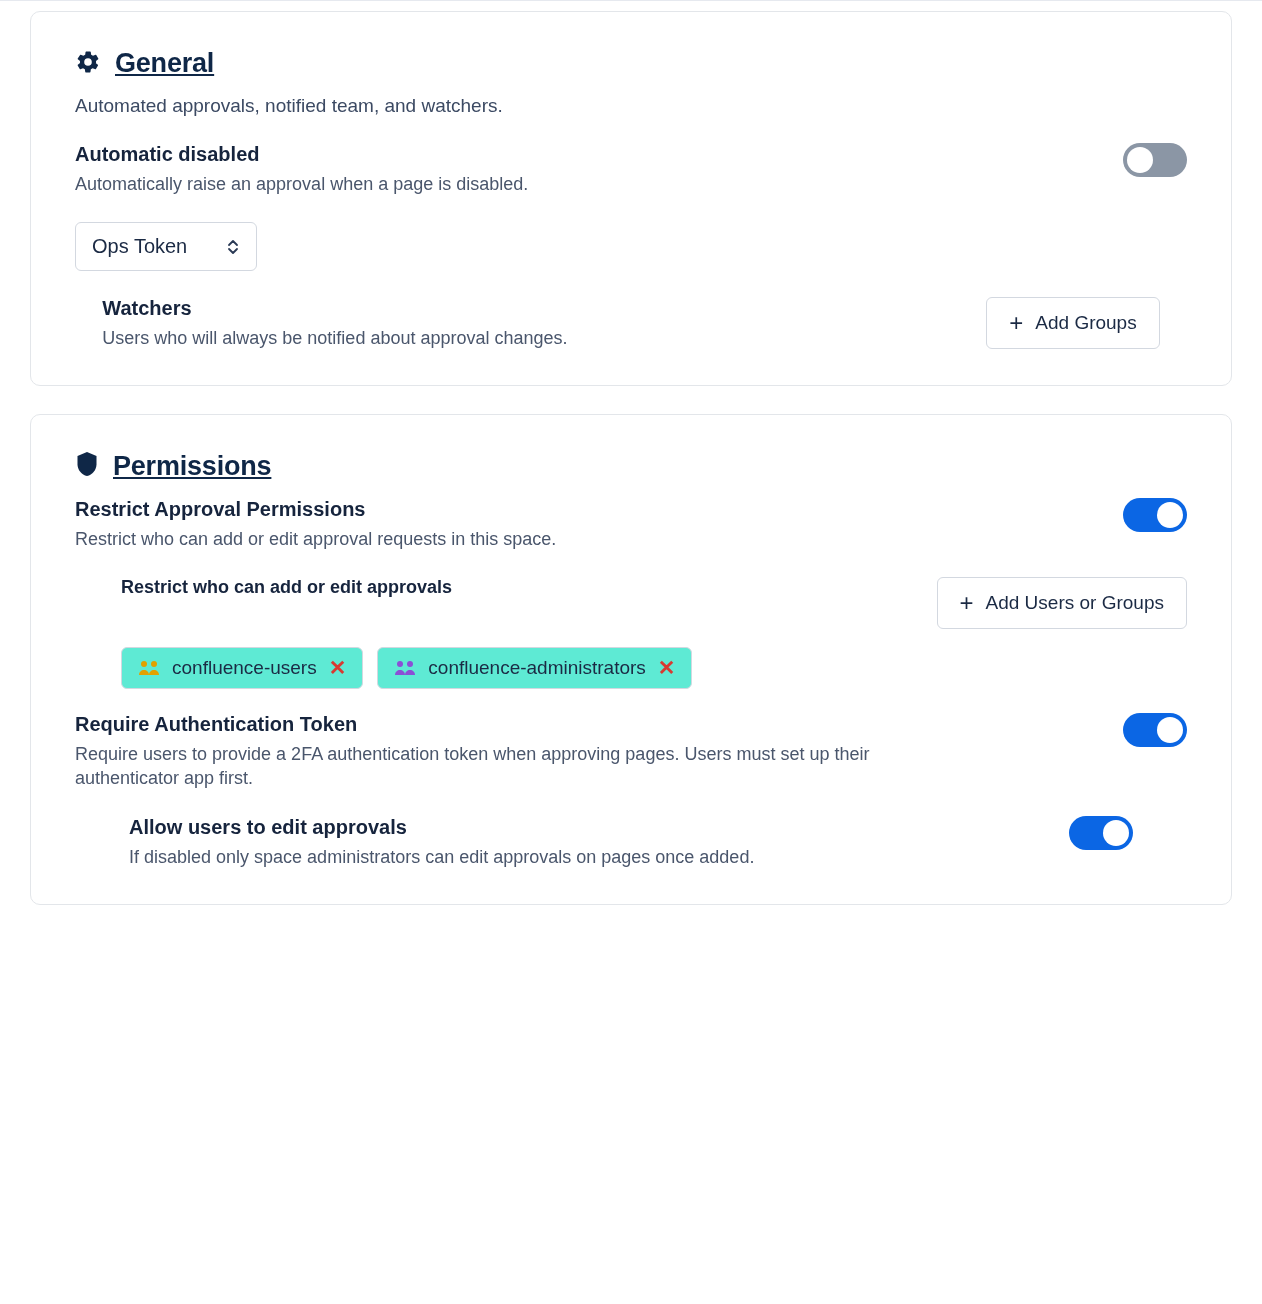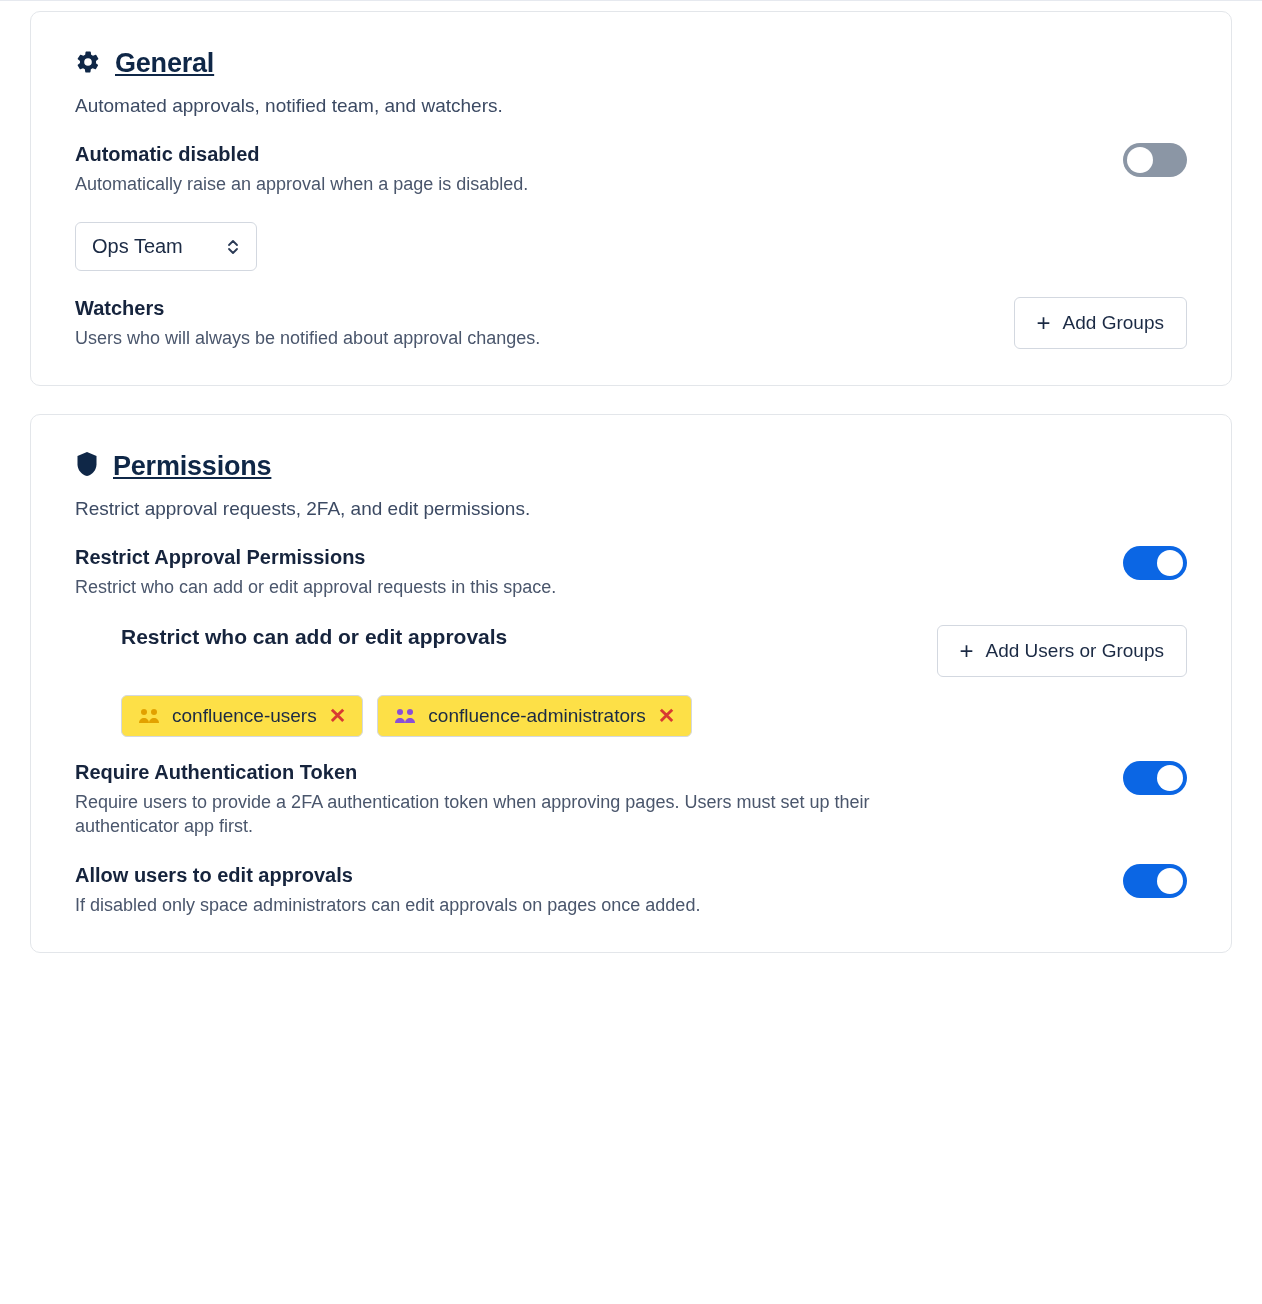--- a/index.html
+++ b/index.html
@@ -51,21 +51,21 @@
     color: #3c4a63;
     margin-bottom: 26px;
   }
   .row {
     display: flex;
     align-items: flex-start;
     justify-content: space-between;
     gap: 24px;
     margin-bottom: 26px;
   }
-  .row:last-child { margin-bottom: 0; }
+  .row:last-child { margin-bottom: 0; justify-content: center; }
   .row-text { flex: 1 1 auto; max-width: 860px; }
   .row-title {
     font-size: 20px;
     font-weight: bold;
     color: #16243d;
     margin-bottom: 6px;
   }
   .row-desc {
     font-size: 18px;
     color: #4a566c;
@@ -154,42 +154,42 @@
     margin-top: 18px;
     margin-bottom: 24px;
   }
   .nested-head {
     display: flex;
     align-items: flex-start;
     justify-content: space-between;
     gap: 24px;
   }
   .nested-title {
-    font-size: 21px;
+    font-size: 18px;
     font-weight: bold;
     color: #16243d;
     margin-bottom: 6px;
   }
   .nested-desc {
     font-size: 18px;
     color: #4a566c;
   }
   .chips {
     display: flex;
     gap: 14px;
     margin-top: 18px;
     flex-wrap: wrap;
   }
   .chip {
     display: inline-flex;
     align-items: center;
     gap: 12px;
     border: 1px solid #d3d8e0;
     border-radius: 6px;
-    background: #fde047;
+    background: #5eead4;
     padding: 9px 16px;
     font-size: 19px;
     color: #1b2a44;
   }
   .chip .x {
     color: #d83a32;
     font-size: 21px;
     font-weight: bold;
     cursor: pointer;
     line-height: 1;
@@ -222,21 +222,21 @@
       <div class="row-control">
         <button class="toggle">
           <span class="knob"></span>
         </button>
       </div>
     </div>
 
     <div class="row">
       <div class="row-control">
         <div class="select-box">
-          <span>Ops Team</span>
+          <span>Ops Token</span>
           <span class="chev">
             <svg width="14" height="20" viewBox="0 0 14 20" fill="none" stroke="#2a3a55" stroke-width="1.8" stroke-linecap="round" stroke-linejoin="round">
               <polyline points="3,8 7,4 11,8"></polyline>
               <polyline points="3,12 7,16 11,12"></polyline>
             </svg>
           </span>
         </div>
       </div>
     </div>
 
@@ -256,21 +256,20 @@
 
   <section class="card">
     <div class="card-header">
       <span class="icon-svg">
         <svg width="24" height="26" viewBox="0 0 24 26" fill="#0f2747">
           <path d="M12 1 2.5 5v8.2C2.5 19 6.6 23.6 12 25c5.4-1.4 9.5-6 9.5-11.8V5L12 1Z"></path>
         </svg>
       </span>
       <span class="card-title">Permissions</span>
     </div>
-    <div class="card-sub">Restrict approval requests, 2FA, and edit permissions.</div>
 
     <div class="row">
       <div class="row-text">
         <div class="row-title">Restrict Approval Permissions</div>
         <div class="row-desc">Restrict who can add or edit approval requests in this space.</div>
       </div>
       <div class="row-control">
         <button class="toggle on">
           <span class="knob"></span>
         </button>

